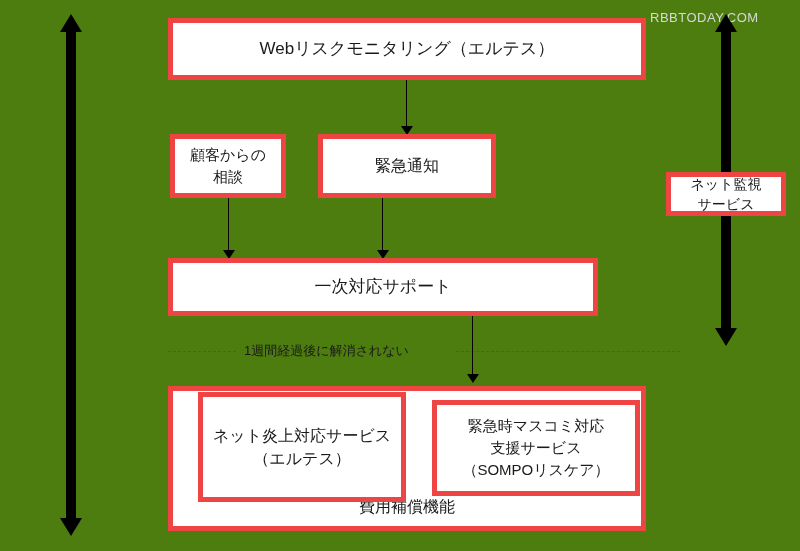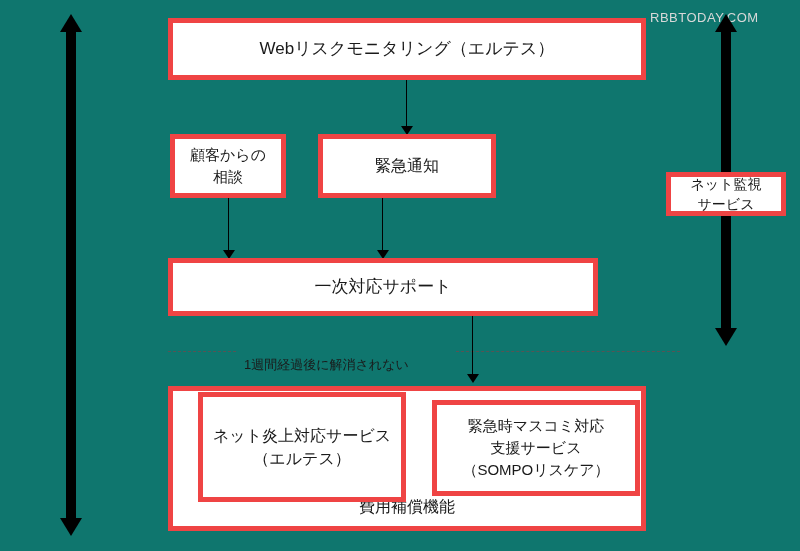--- a/index.html
+++ b/index.html
@@ -8,21 +8,21 @@
     background: #ffffff;
   }
   body {
     font-family: "Liberation Sans", sans-serif;
     color: #1a1a1a;
   }
   #canvas {
     position: relative;
     width: 800px;
     height: 551px;
-    background: #0f766e;
+    background: #4d7c0f;
     overflow: hidden;
   }
   .box {
     position: absolute;
     border: 5px solid #ef4444;
     background: #ffffff;
     box-sizing: border-box;
     display: flex;
     align-items: center;
     justify-content: center;
@@ -72,21 +72,20 @@
   .dash {
     position: absolute;
     border-top: 1px dashed #555555;
     height: 0;
   }
   .dash-label {
     position: absolute;
     font-size: 13px;
     white-space: nowrap;
     color: #1a1a1a;
-    margin-top: 14px;
   }
   .fs18 { font-size: 17px; }
   .fs16 { font-size: 16px; }
   .fs15 { font-size: 15px; }
   .fs14 { font-size: 14px; }
 </style>
 </head>
 <body>
 
 <div id="canvas">

